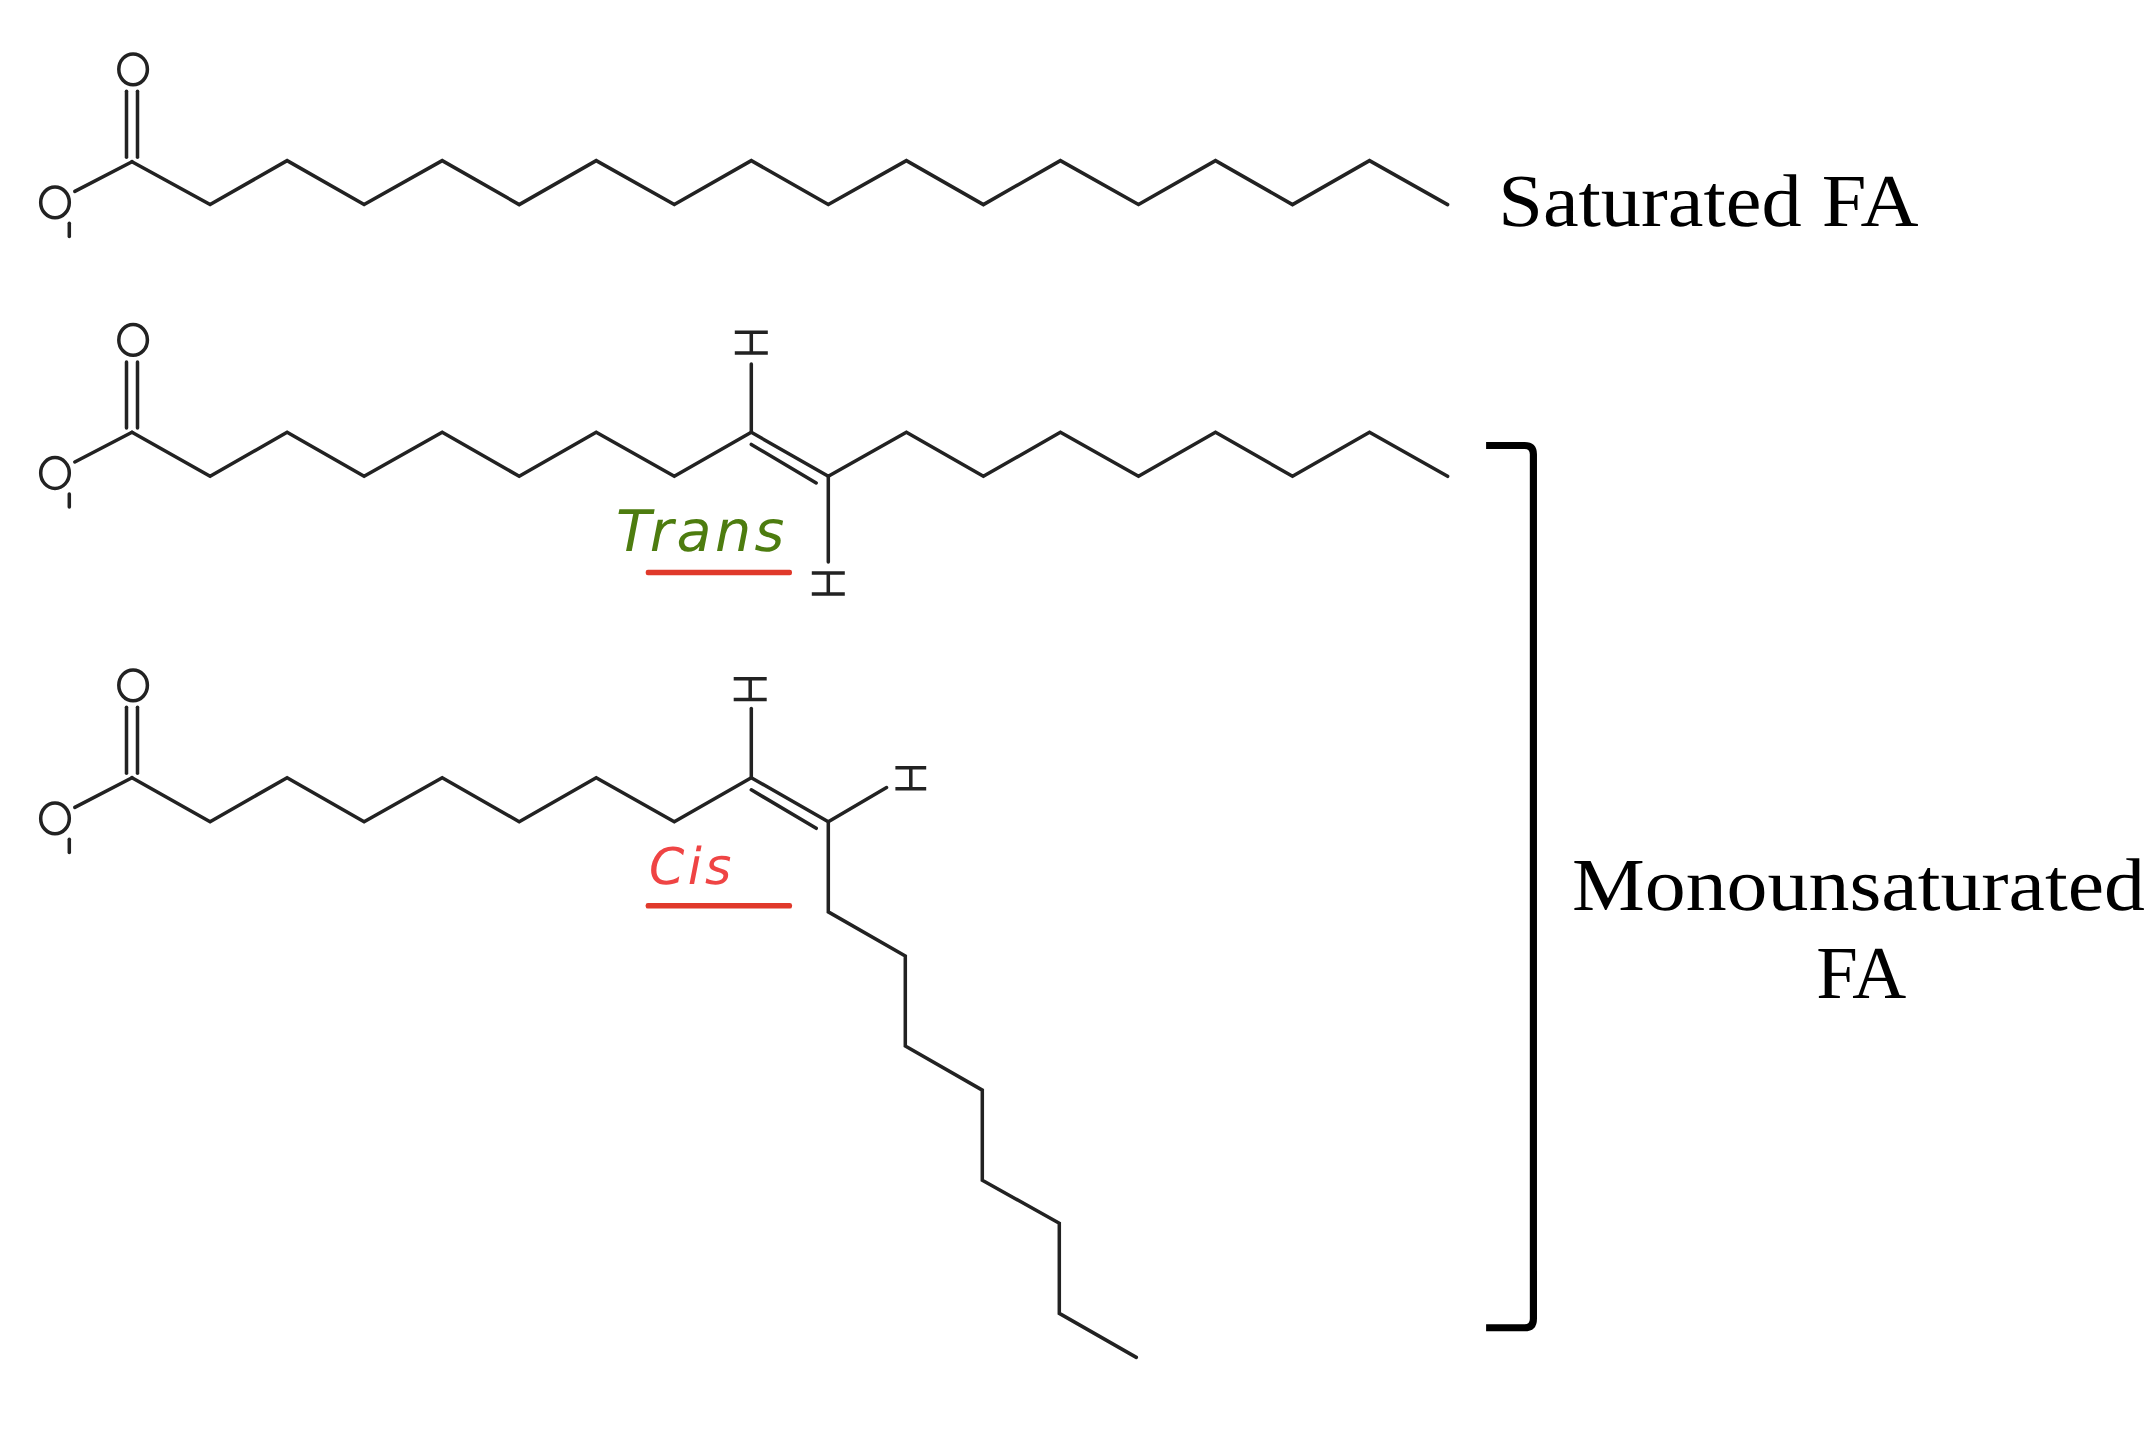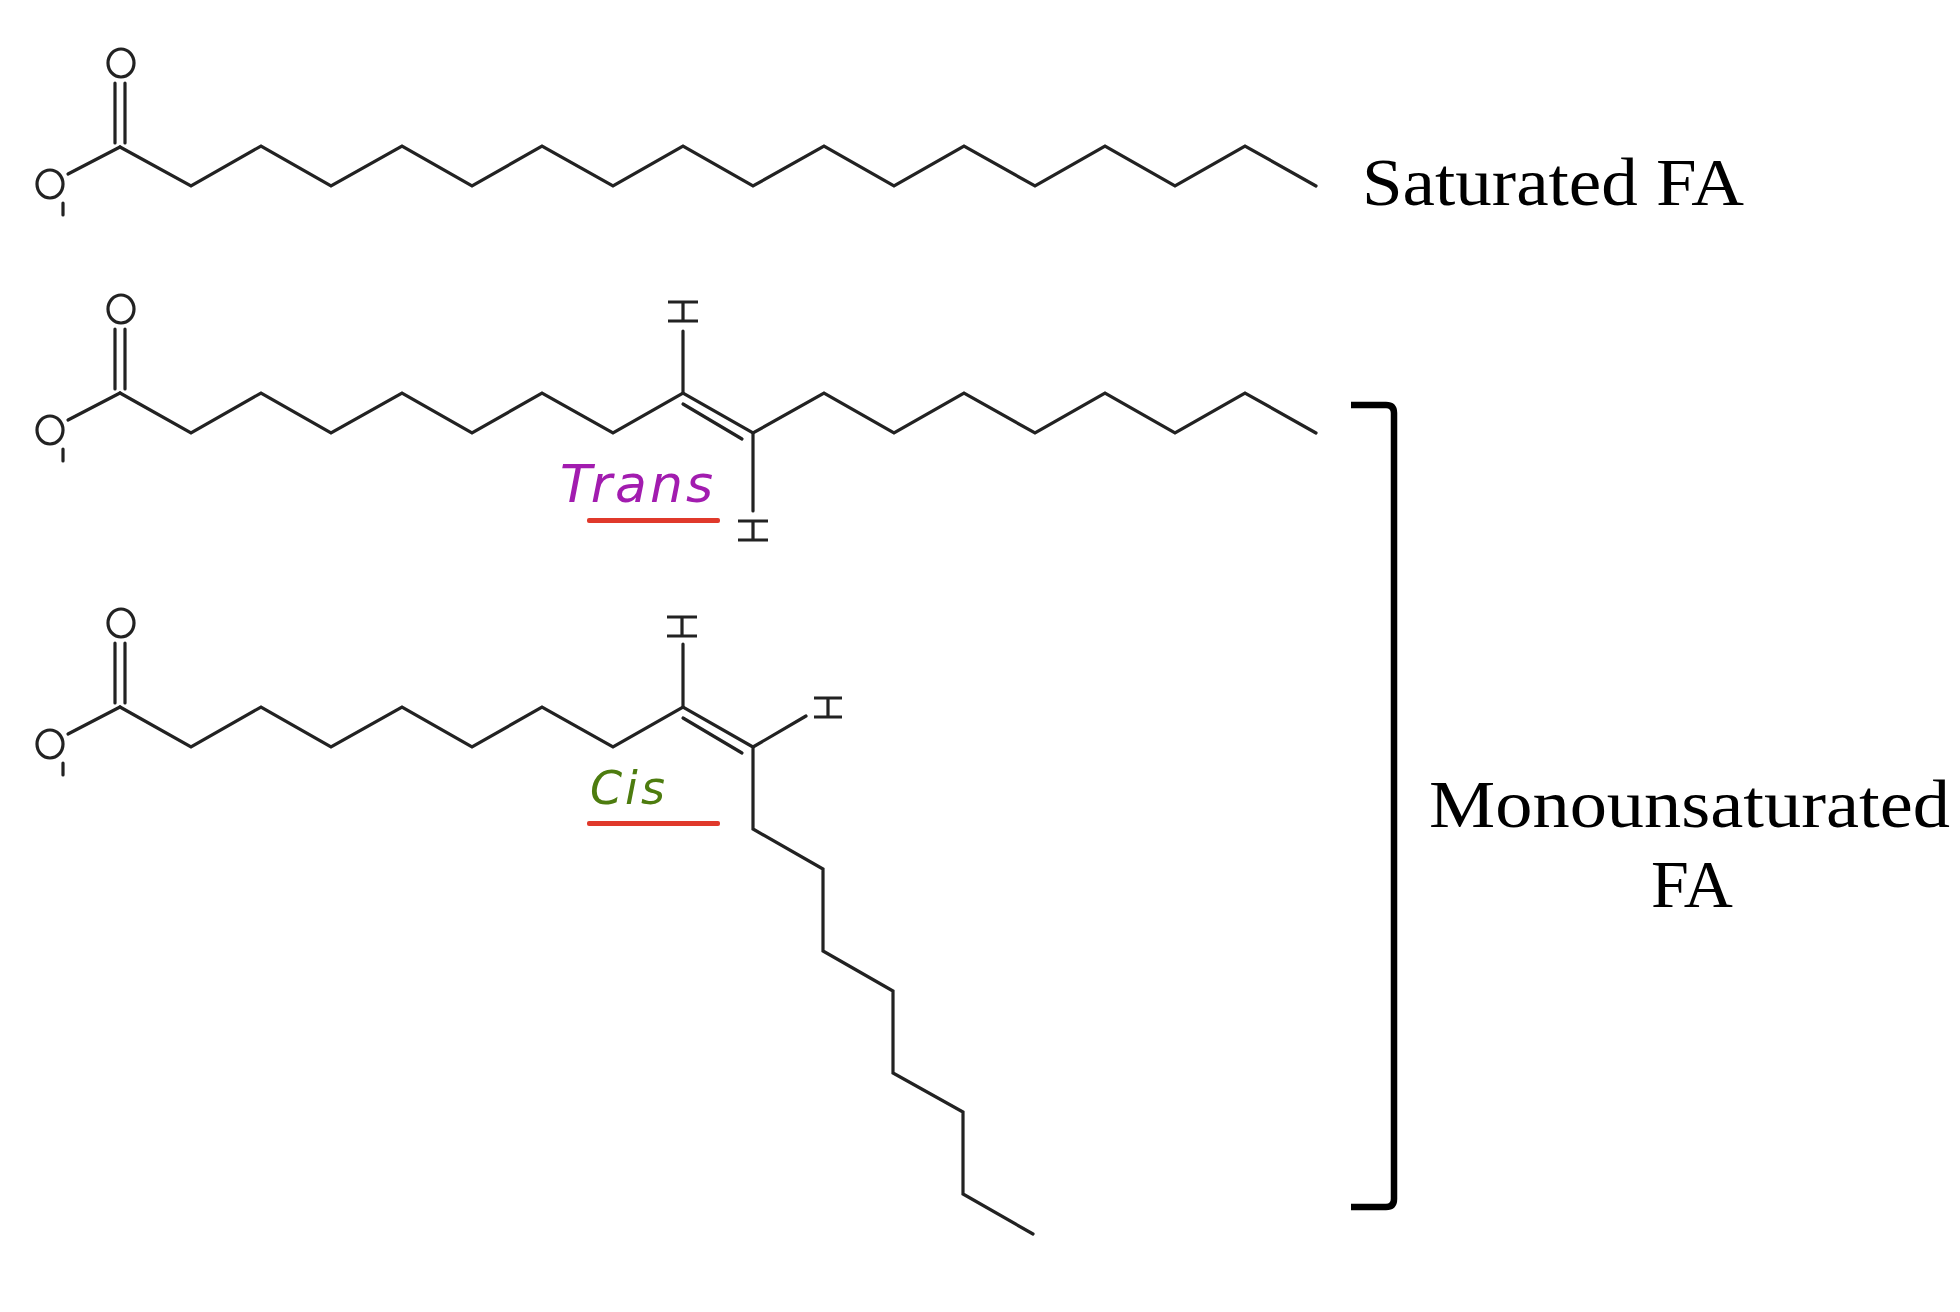--- a/index.html
+++ b/index.html
@@ -63,16 +63,16 @@
         <path class="hglyph" d="M814,698 H842 M814,717 H842 M828,698 V717"></path>
       </g>
     </g>
   <path id="bracket" class="bracket" d="M1351,405 L1386,405 Q1394,405 1394,413 L1394,1199 Q1394,1207 1386,1207 L1351,1207"></path>
 </svg>
 
 <div class="label" id="lbl-sat" style="left: 1362px; top: 148px; transform: scaleX(1.07402); transform-origin: 0px 0px;">Saturated FA</div>
 <div class="label" id="lbl-mono1" style="left: 1429px; top: 770px; transform: scaleX(1.09475); transform-origin: 0px 0px;">Monounsaturated</div>
 <div class="label" id="lbl-mono2" style="top: 850px; left: 1651.05px;">FA</div>
 
-<div class="hand" id="lbl-trans" style="left: 560px; top: 458px; font-size: 52px; color: #a21caf;">Trans</div>
+<div class="hand" id="lbl-trans" style="left: 560px; top: 458px; font-size: 52px; color: #4d7c0f;">Trans</div>
 <div class="underline" id="ul-trans" style="left: 587px; top: 518px; width: 133px; background: rgb(224, 57, 43);"></div>
-<div class="hand" id="lbl-cis" style="left: 590px; top: 765px; font-size: 46px; color: #4d7c0f;">Cis</div>
+<div class="hand" id="lbl-cis" style="left: 590px; top: 765px; font-size: 46px; color: #ef4444;">Cis</div>
 <div class="underline" id="ul-cis" style="left: 587px; top: 821px; width: 133px; background: rgb(224, 57, 43);"></div>
 
 </body></html>

